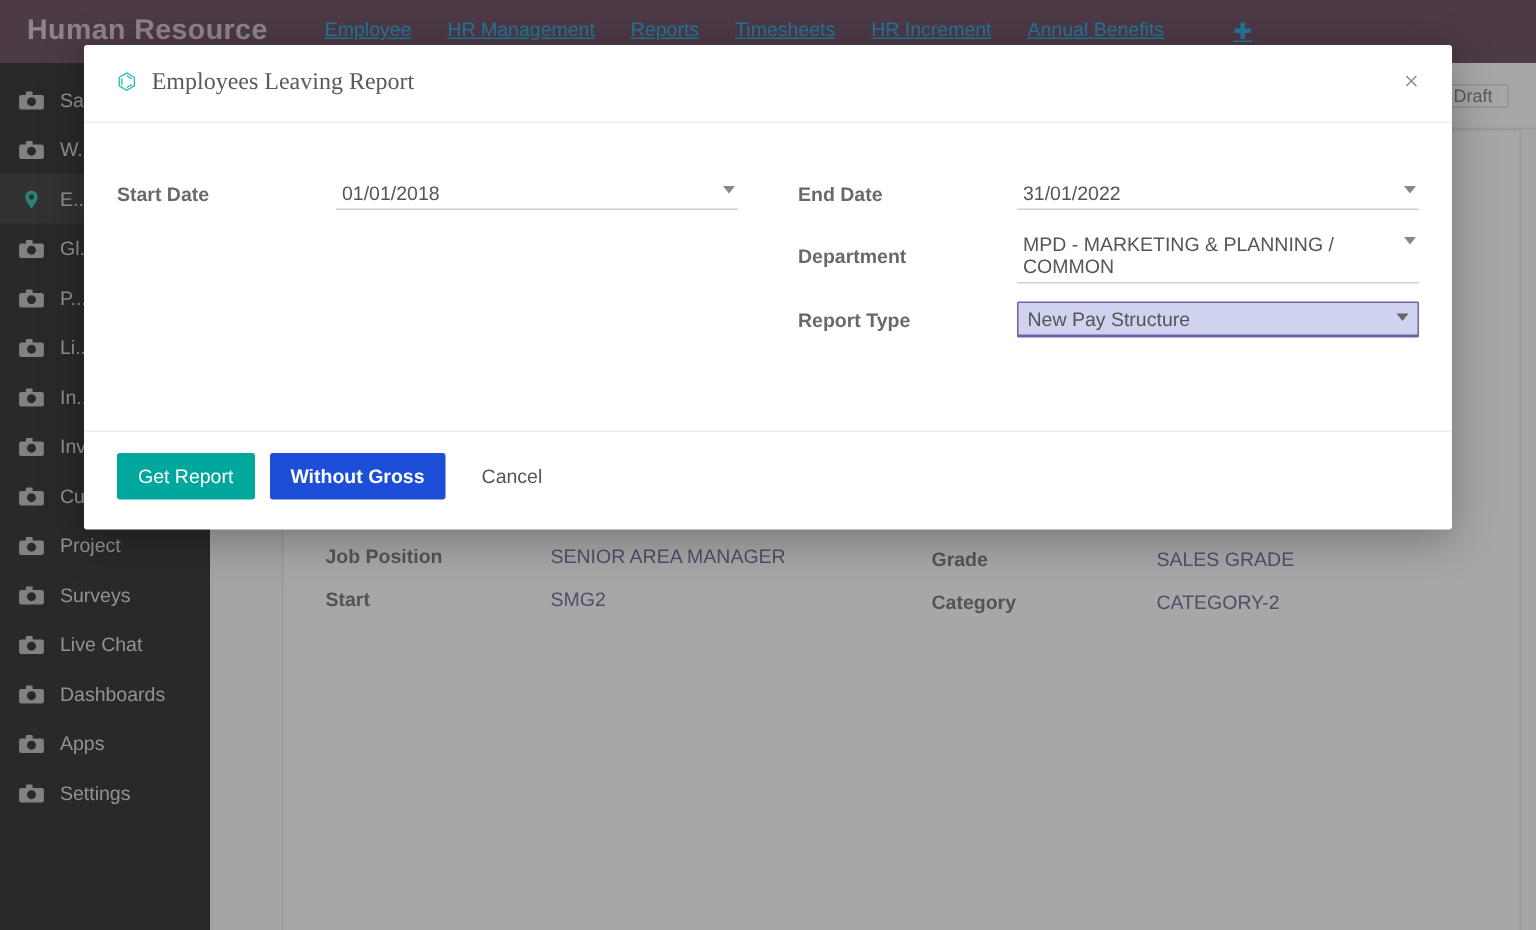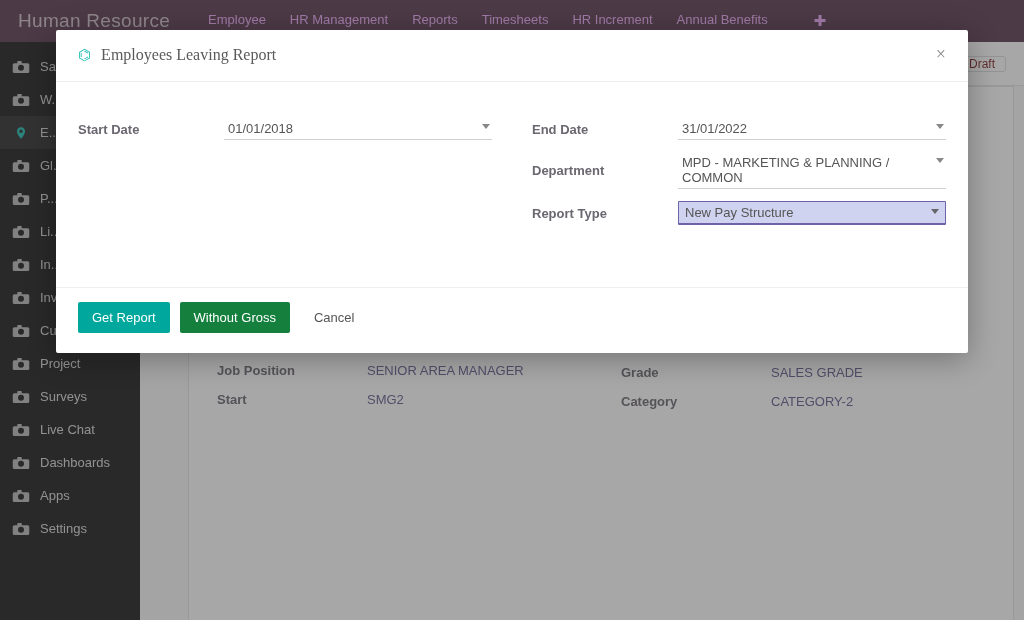--- a/index.html
+++ b/index.html
@@ -1,36 +1,36 @@
 <!DOCTYPE html>
 <html><head>
 <meta charset="utf-8">
 <style>
 *{box-sizing:border-box;margin:0;padding:0;}
 body{font-family:-apple-system,Helvetica,Arial,sans-serif;font-size:13px;color:#555;background:#f9f9f9;width:1024px;height:620px;overflow:hidden;position:relative;}
 
 
 .topbar{height:42px;background:#5a3a4f;display:flex;align-items:center;padding:0 18px;color:#e8dbe3;}
-.topbar .brand{font-size:19px;font-weight:400;color:#d2c2cc;margin-right:38px;letter-spacing:0.3px;}
+.topbar .brand{font-size:19px;font-weight:700;color:#d2c2cc;margin-right:38px;letter-spacing:0.3px;}
 .topbar .menu{display:flex;gap:24px;font-size:13px;}
-.topbar .menu span{color:#f0abfc;cursor:pointer;}
+.topbar .menu span{color:#0ea5e9;cursor:pointer;text-decoration:underline;}
 .topbar .plus{margin-left:22px;color:#d2c2cc;font-size:15px;}
 
 
 .sidebar{position:absolute;left:0;top:42px;bottom:0;width:140px;background:#1b1b1b;color:#ccc;padding-top:8px;}
 .sidebar .item{display:flex;align-items:center;gap:10px;padding:9px 12px;font-size:13px;color:#d8d8d8;cursor:pointer;white-space:nowrap;overflow:hidden;text-overflow:ellipsis;}
 .sidebar .item.active{background:#2a2a2a;}
 .sidebar .ico{width:18px;height:14px;display:inline-flex;align-items:center;justify-content:center;}
 .sidebar .ico svg{width:18px;height:14px;fill:#bbb;}
 .sidebar .item.active .ico svg{fill:#1cbfb3;}
 
 
 .sheetbar{position:absolute;left:140px;right:0;top:42px;height:44px;background:#fff;border-bottom:1px solid #e5e5e5;display:flex;align-items:center;justify-content:flex-end;padding:0 18px;gap:6px;}
 .sheetbar .arrow{width:24px;height:24px;display:flex;align-items:center;justify-content:center;color:#666;cursor:pointer;font-size:16px;}
-.sheetbar .draft{border:1px solid #ddd;background:#fff;padding:0 10px;font-size:12px;color:#7f1d1d;border-radius:3px;margin-left:10px;}
+.sheetbar .draft{border:1px solid #ddd;background:#fff;padding:0 10px;font-size:12px;color:#737373;border-radius:3px;margin-left:10px;}
 
 
 .sheet{position:absolute;left:188px;right:10px;top:86px;bottom:-50px;background:#fff;border:1px solid #e5e5e5;padding:24px 28px;overflow:hidden;}
 .sheet .row{display:flex;gap:40px;}
 .sheet .col{flex:1;}
 .field{display:flex;align-items:flex-start;padding:7px 0;}
 .field .lab{width:150px;font-size:13px;color:#6b6770;font-weight:700;}
 .field .val{flex:1;font-size:13px;color:#555;}
 .field .val.link{color:#665b8f;}
 .field .chk{width:14px;height:14px;border:1px solid #999;border-radius:2px;display:inline-block;}
@@ -47,21 +47,21 @@
 .mcol{flex:1;}
 .mfield{display:flex;align-items:center;padding:6px 0;}
 .mfield .mlab{width:146px;font-size:13px;color:#6b6770;font-weight:700;}
 .mfield .minp{flex:1;position:relative;border-bottom:1px solid #d0d0d0;padding:3px 18px 3px 4px;font-size:13px;color:#555;}
 .mfield .caret{position:absolute;right:2px;top:6px;border-left:4px solid transparent;border-right:4px solid transparent;border-top:5px solid #888;}
 .mfield .sel{flex:1;background:#cfd3ef;border:1px solid #6e62a8;border-bottom:2px solid #6e62a8;padding:3px 18px 3px 6px;font-size:13px;color:#555;position:relative;border-radius:1px;}
 .mfield .sel .scaret{position:absolute;right:6px;top:7px;border-left:4px solid transparent;border-right:4px solid transparent;border-top:5px solid #666;}
 .modal-foot{border-top:1px solid #eee;padding:14px 22px 20px;display:flex;gap:10px;align-items:center;}
 .btn{padding:8px 14px;font-size:13px;border:none;cursor:pointer;border-radius:2px;}
 .btn.primary{background:#00a79d;color:#fff;}
-.btn.secondary{background:#15803d;color:#fff;}
+.btn.secondary{background:#1d4ed8;color:#fff;font-weight:bold;}
 .btn.link{background:none;color:#555;}
 </style>
 </head>
 <body>
 
 <div class="topbar">
   <div class="brand">Human Resource</div>
   <div class="menu">
     <span>Employee</span>
     <span>HR Management</span>

